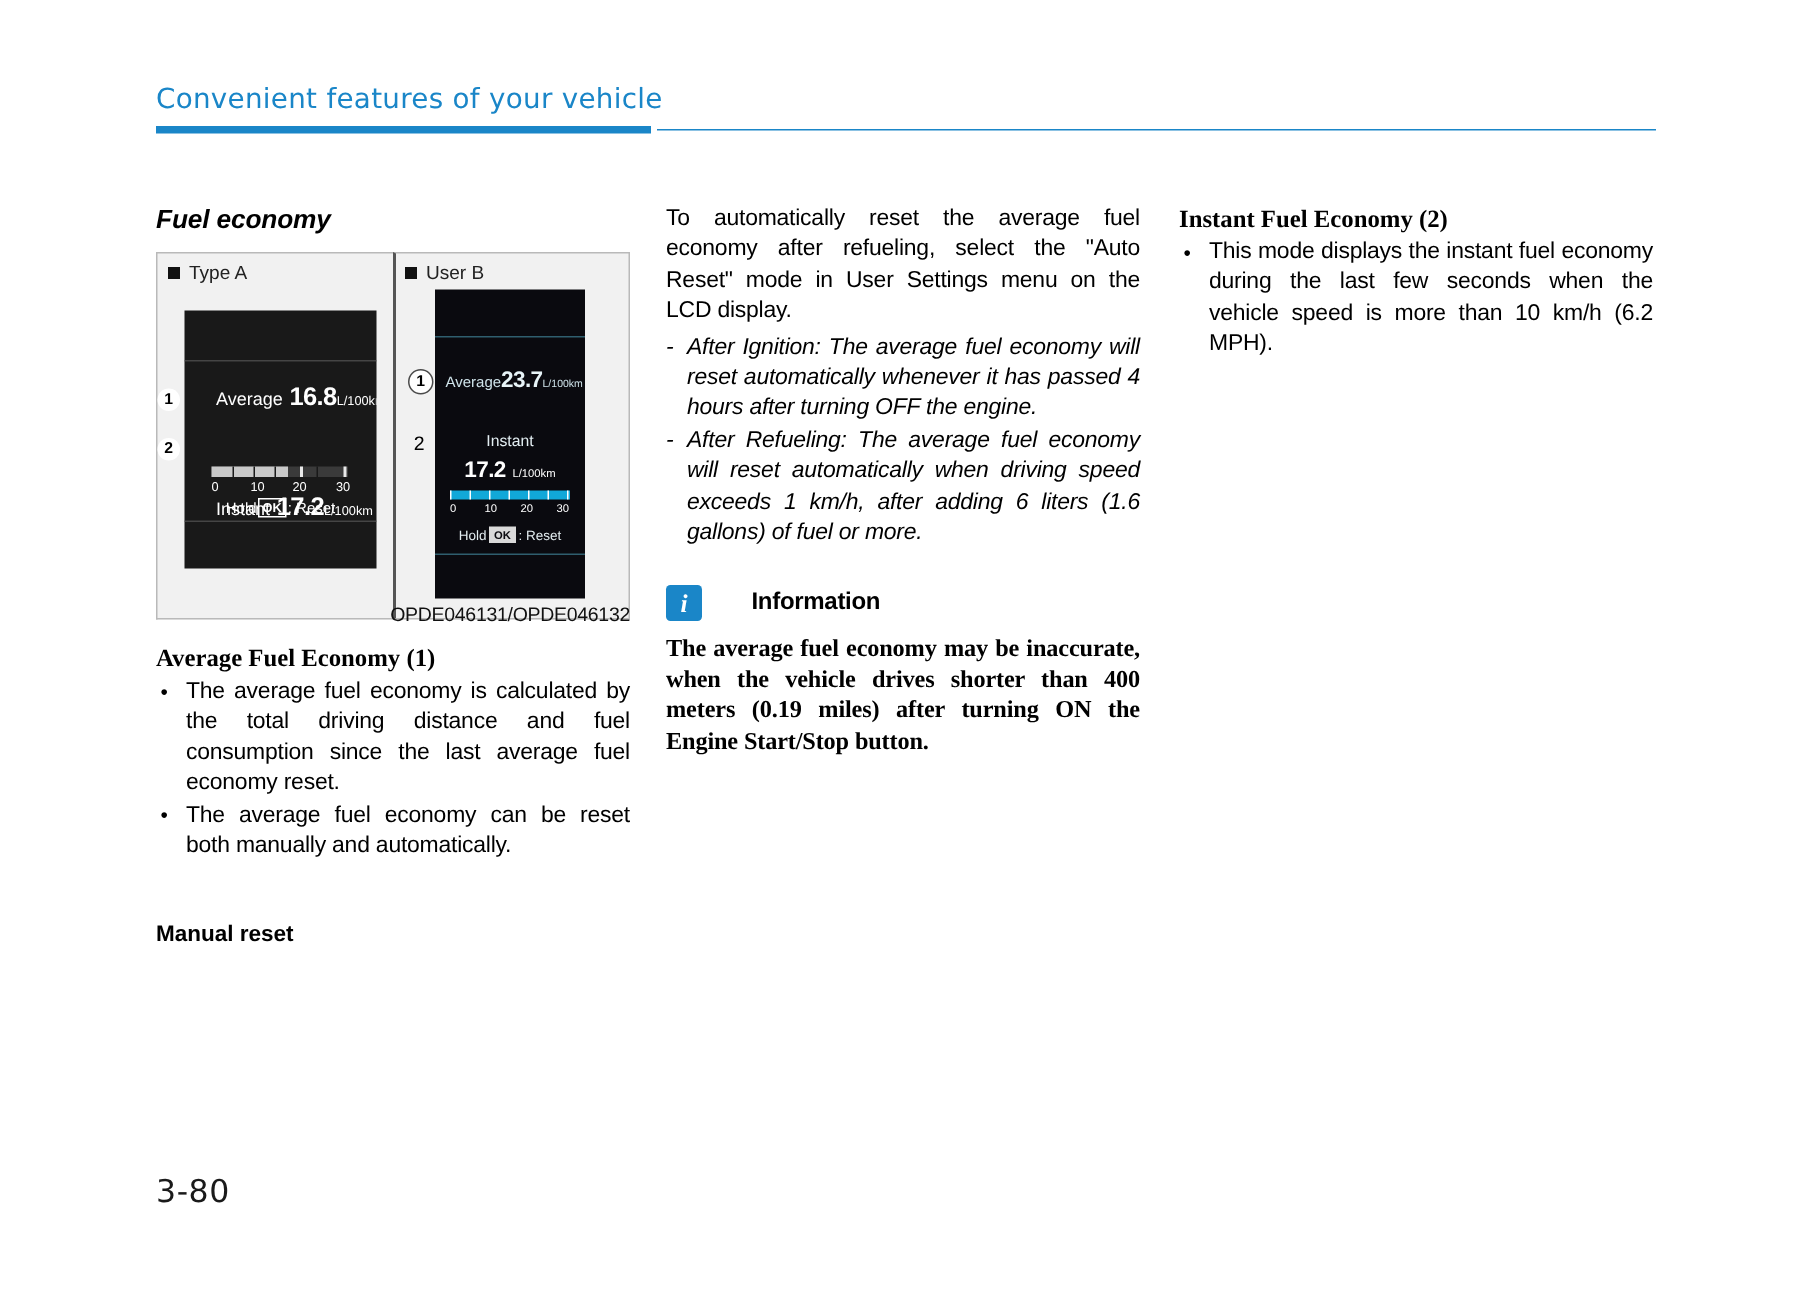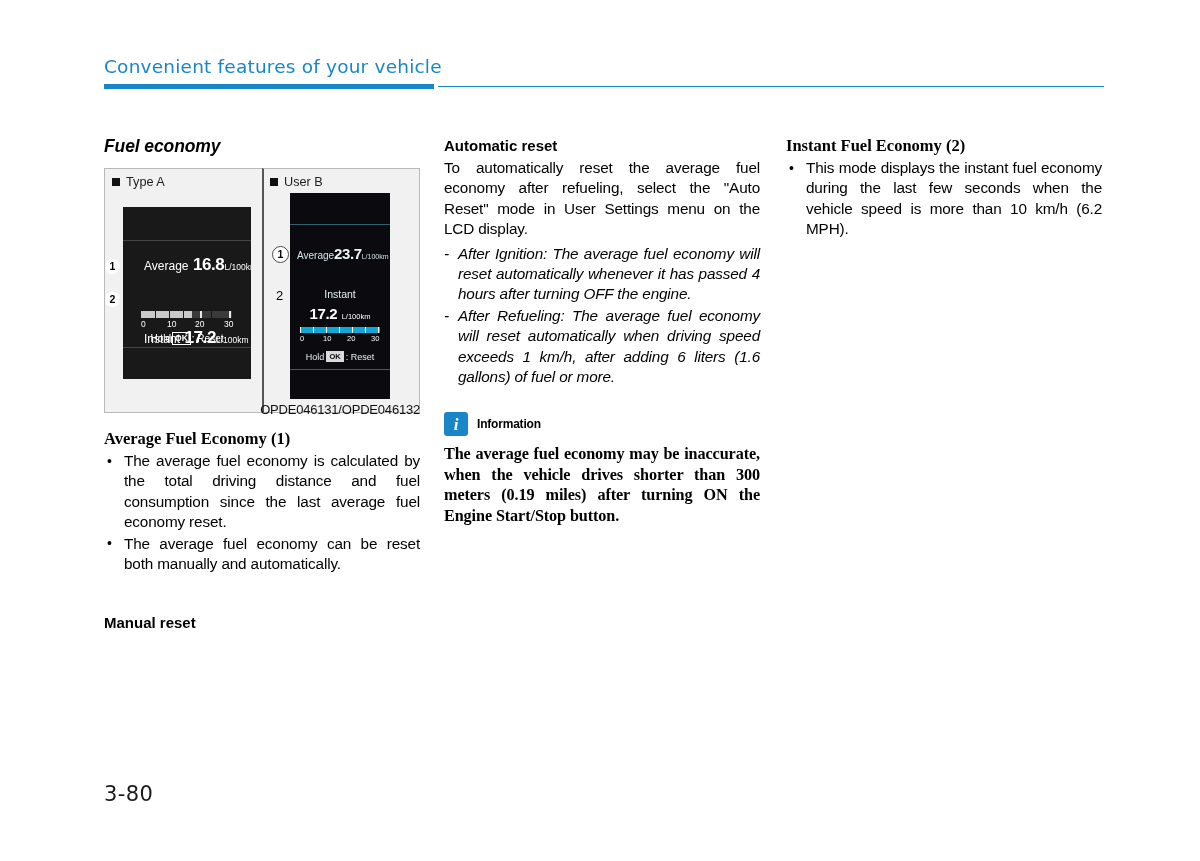--- a/index.html
+++ b/index.html
@@ -160,23 +160,24 @@
     font-style: italic;
     font-weight: bold;
     font-size: 17px;
     display: flex;
     align-items: center;
     justify-content: center;
     line-height: 1;
   }
   .info-title {
     font-family: "Liberation Sans", sans-serif;
-    font-size: 12px;
+    font-size: 16px;
     font-weight: bold;
     letter-spacing: -0.2px;
+    margin-left: 24px;
   }
   p.info-body {
     font-family: "Liberation Serif", serif;
     font-size: 16.2px;
     font-weight: bold;
     line-height: 20.5px;
     margin: 0;
     text-align: justify;
     text-justify: inter-word;
     letter-spacing: -0.1px;
@@ -588,35 +589,34 @@
     <li>The average fuel economy can be reset both manually and automatically.</li>
   </ul>
 
   <div class="spacer-lg"></div>
 
   <h3 class="sub-head">Manual reset</h3>
 </div>
 
 <div class="column col-mid">
 
-  <h3 class="sub-head">Automatic reset</h3>
   <p class="body-text">To automatically reset the average fuel economy after refueling, select the "Auto Reset" mode in User Settings menu on the LCD display.</p>
 
   <ul class="dashes">
     <li>After Ignition: The average fuel economy will reset automatically whenever it has passed 4 hours after turning OFF the engine.</li>
     <li>After Refueling: The average fuel economy will reset automatically when driving speed exceeds 1 km/h, after adding 6 liters (1.6 gallons) of fuel or more.</li>
   </ul>
 
   <div class="spacer-md"></div>
 
   <div class="info-head">
     <span class="info-icon">i</span>
     <span class="info-title">Information</span>
   </div>
-  <p class="info-body">The average fuel economy may be inaccurate, when the vehicle drives shorter than 300 meters (0.19 miles) after turning ON the Engine Start/Stop button.</p>
+  <p class="info-body">The average fuel economy may be inaccurate, when the vehicle drives shorter than 400 meters (0.19 miles) after turning ON the Engine Start/Stop button.</p>
 </div>
 
 <div class="column col-right">
   <h3 class="serif-head">Instant Fuel Economy (2)</h3>
   <ul class="bullets">
     <li>This mode displays the instant fuel economy during the last few seconds when the vehicle speed is more than 10 km/h (6.2 MPH).</li>
   </ul>
 </div>
 
 <div class="callout callout-a1">1</div>

